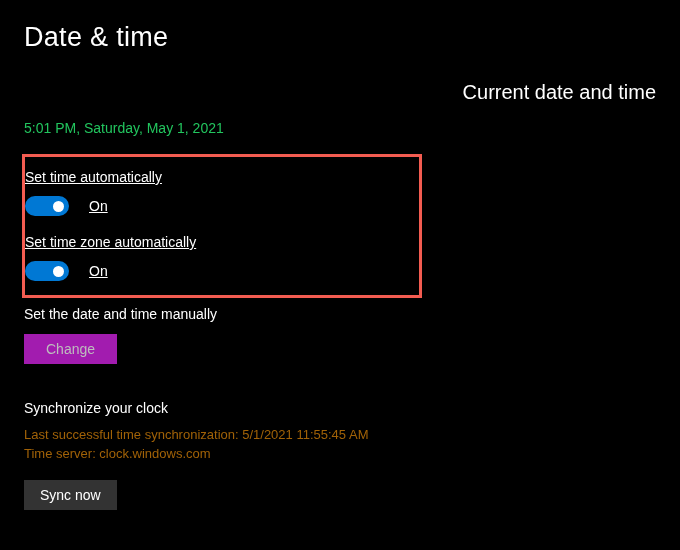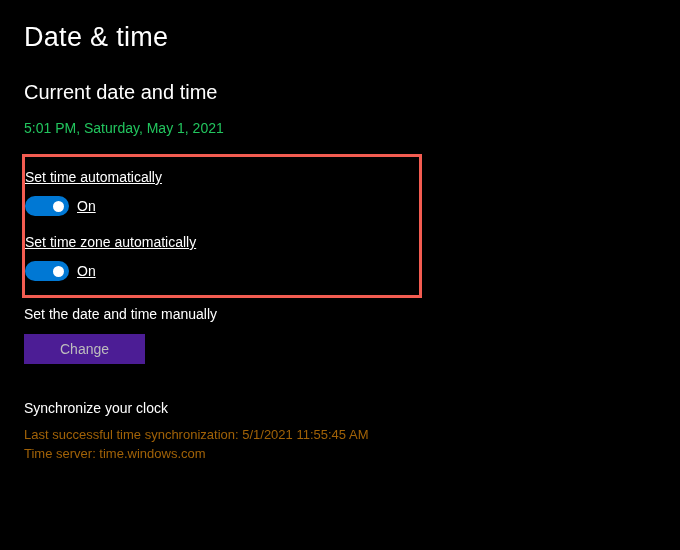--- a/index.html
+++ b/index.html
@@ -19,20 +19,21 @@
     .page-title {
       font-size: 27px;
       font-weight: 400;
       margin-bottom: 28px;
       letter-spacing: 0.3px;
     }
     .section-heading {
       font-size: 20px;
       font-weight: 400;
       margin-bottom: 16px;
+      text-align: right;
     }
     .datetime-value {
       font-size: 14px;
       font-weight: 400;
       margin-bottom: 18px;
       color: #22c55e;
     }
     .highlight-box {
       border: 3px solid #f35c51;
       padding: 12px 10px 12px 0;
@@ -48,21 +49,21 @@
       margin-bottom: 2px;
     }
     .setting-label {
       font-size: 14px;
       margin-bottom: 11px;
       display: block;
     }
     .toggle-row {
       display: flex;
       align-items: center;
-      gap: 8px;
+      gap: 20px;
     }
     .toggle {
       width: 44px;
       height: 20px;
       background-color: #0078d4;
       border-radius: 10px;
       position: relative;
       cursor: pointer;
     }
     .toggle-knob {
@@ -88,22 +89,22 @@
     .btn {
       background-color: #333333;
       color: #ffffff;
       border: none;
       font-size: 14px;
       font-family: inherit;
       cursor: pointer;
       padding: 7px 18px;
     }
     .btn-change {
-      padding: 7px 36px;
-      background-color: #4c1d95;
+      padding: 7px 22px;
+      background-color: #a21caf;
       color: #bdbdbd;
     }
     .sync-section {
       margin-top: 30px;
     }
     .sync-heading {
       font-size: 14px;
       margin-bottom: 10px;
     }
     .sync-info {
@@ -150,15 +151,16 @@
 
 <div class="manual-section">
   <div class="manual-label">Set the date and time manually</div>
   <button class="btn btn-change">Change</button>
 </div>
 
 <div class="sync-section">
   <div class="sync-heading">Synchronize your clock</div>
   <div class="sync-info">
     <div>Last successful time synchronization: 5/1/2021 11:55:45 AM</div>
-    <div>Time server: time.windows.com</div>
+    <div>Time server: clock.windows.com</div>
   </div>
+  <button class="btn btn-sync">Sync now</button>
 </div>
 
 </body></html>

